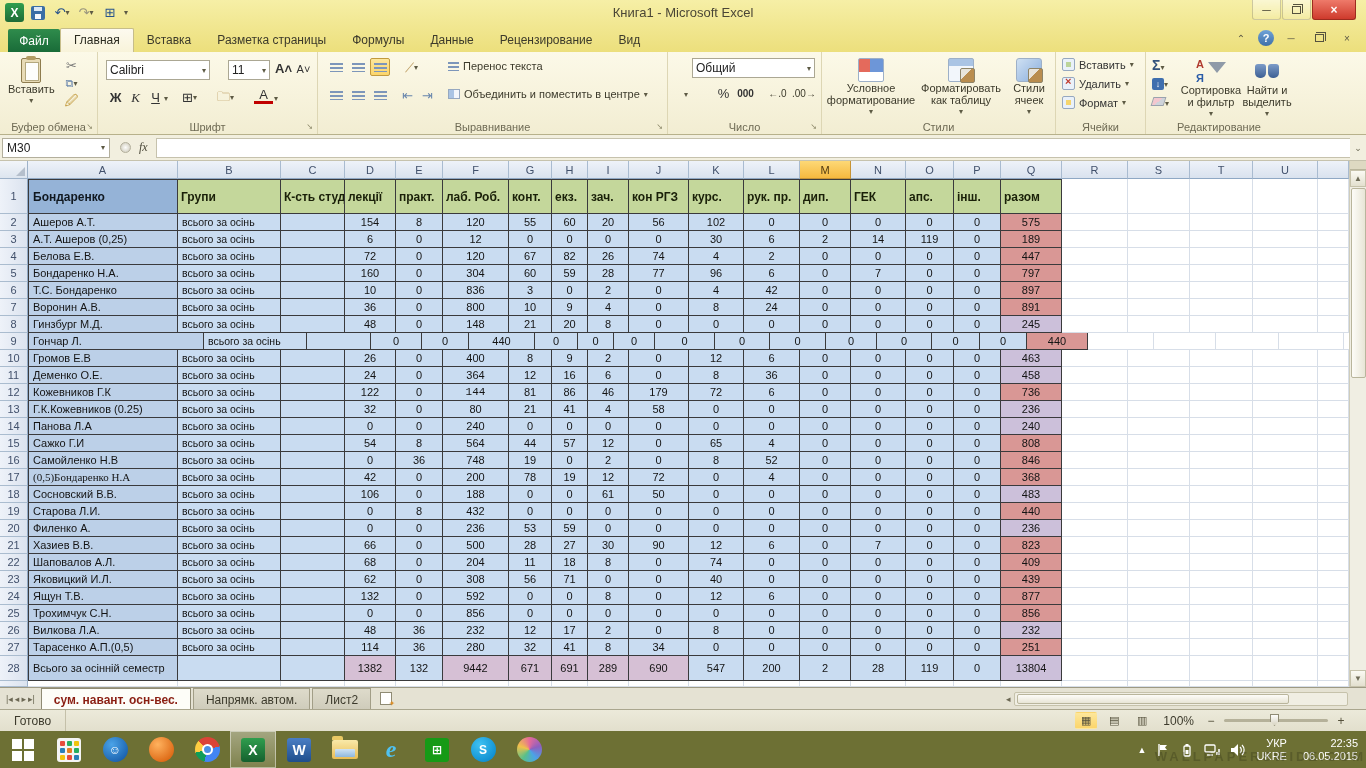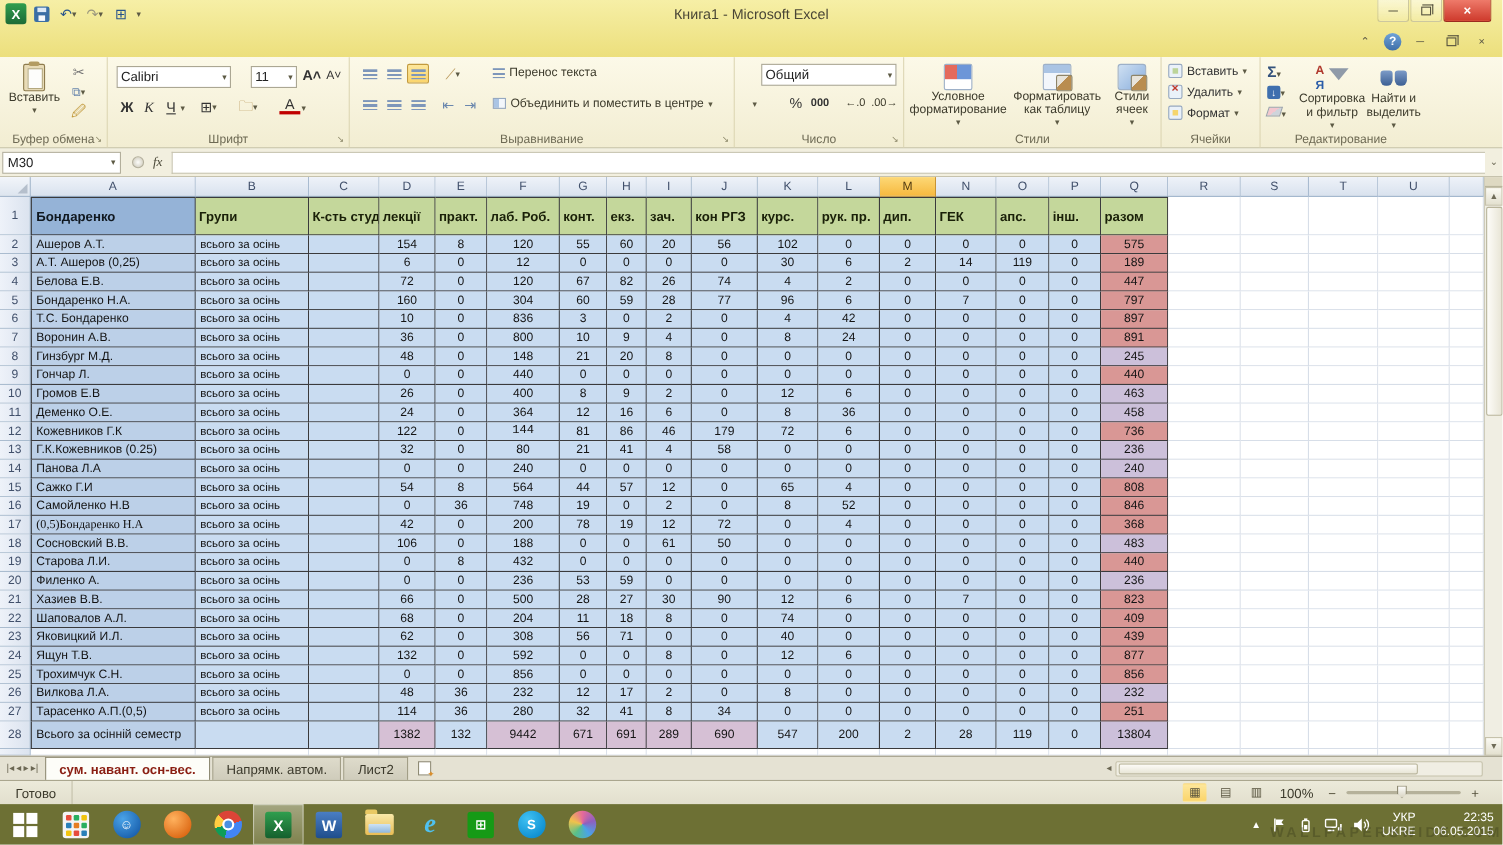--- a/index.html
+++ b/index.html
@@ -151,20 +151,30 @@
     <span class="caret">▾</span>
   </div>
   <div id="title">Книга1 - Microsoft Excel</div>
   <div id="winbtns">
     <div class="wb">─</div>
     <div class="wb">
         <span class="ic-restore"></span>
       </div>
     <div class="wb close">×</div>
   </div>
+  <div id="tabs">
+    <div id="file-tab">Файл</div>
+    <div class="rtab active">Главная</div>
+    <div class="rtab">Вставка</div>
+    <div class="rtab">Разметка страницы</div>
+    <div class="rtab">Формулы</div>
+    <div class="rtab">Данные</div>
+    <div class="rtab">Рецензирование</div>
+    <div class="rtab">Вид</div>
+  </div>
   <div id="tab-right">
     <span class="mini">⌃</span>
     <span class="help">?</span>
     <span class="mini">─</span>
     <span class="mini">
         <span class="ic-restore"></span>
       </span>
     <span class="mini">×</span>
   </div>
 </div>
@@ -551,21 +561,21 @@
         <div class="cell c-n" style="width: 47px;">0</div>
         <div class="cell c-q q-lav" style="width: 61px;">245</div>
         <div class="cell c-e" style="width: 66px;"></div>
         <div class="cell c-e" style="width: 62px;"></div>
         <div class="cell c-e" style="width: 63px;"></div>
         <div class="cell c-e" style="width: 65px;"></div>
         <div class="cell c-e" style="width: 31px;"></div>
       </div>
       <div class="grow" style="height: 17px;">
         <div class="rowh">9</div>
-        <div class="cell c-a" style="width: 150px;">Гончар Л.</div>
+        <div class="cell c-a" style="width: 176px;">Гончар Л.</div>
         <div class="cell c-b" style="width: 103px;">всього за осінь</div>
         <div class="cell c-b" style="width: 64px;"></div>
         <div class="cell c-n" style="width: 51px;">0</div>
         <div class="cell c-n" style="width: 47px;">0</div>
         <div class="cell c-n" style="width: 66px;">440</div>
         <div class="cell c-n" style="width: 43px;">0</div>
         <div class="cell c-n" style="width: 36px;">0</div>
         <div class="cell c-n" style="width: 41px;">0</div>
         <div class="cell c-n" style="width: 60px;">0</div>
         <div class="cell c-n" style="width: 55px;">0</div>

